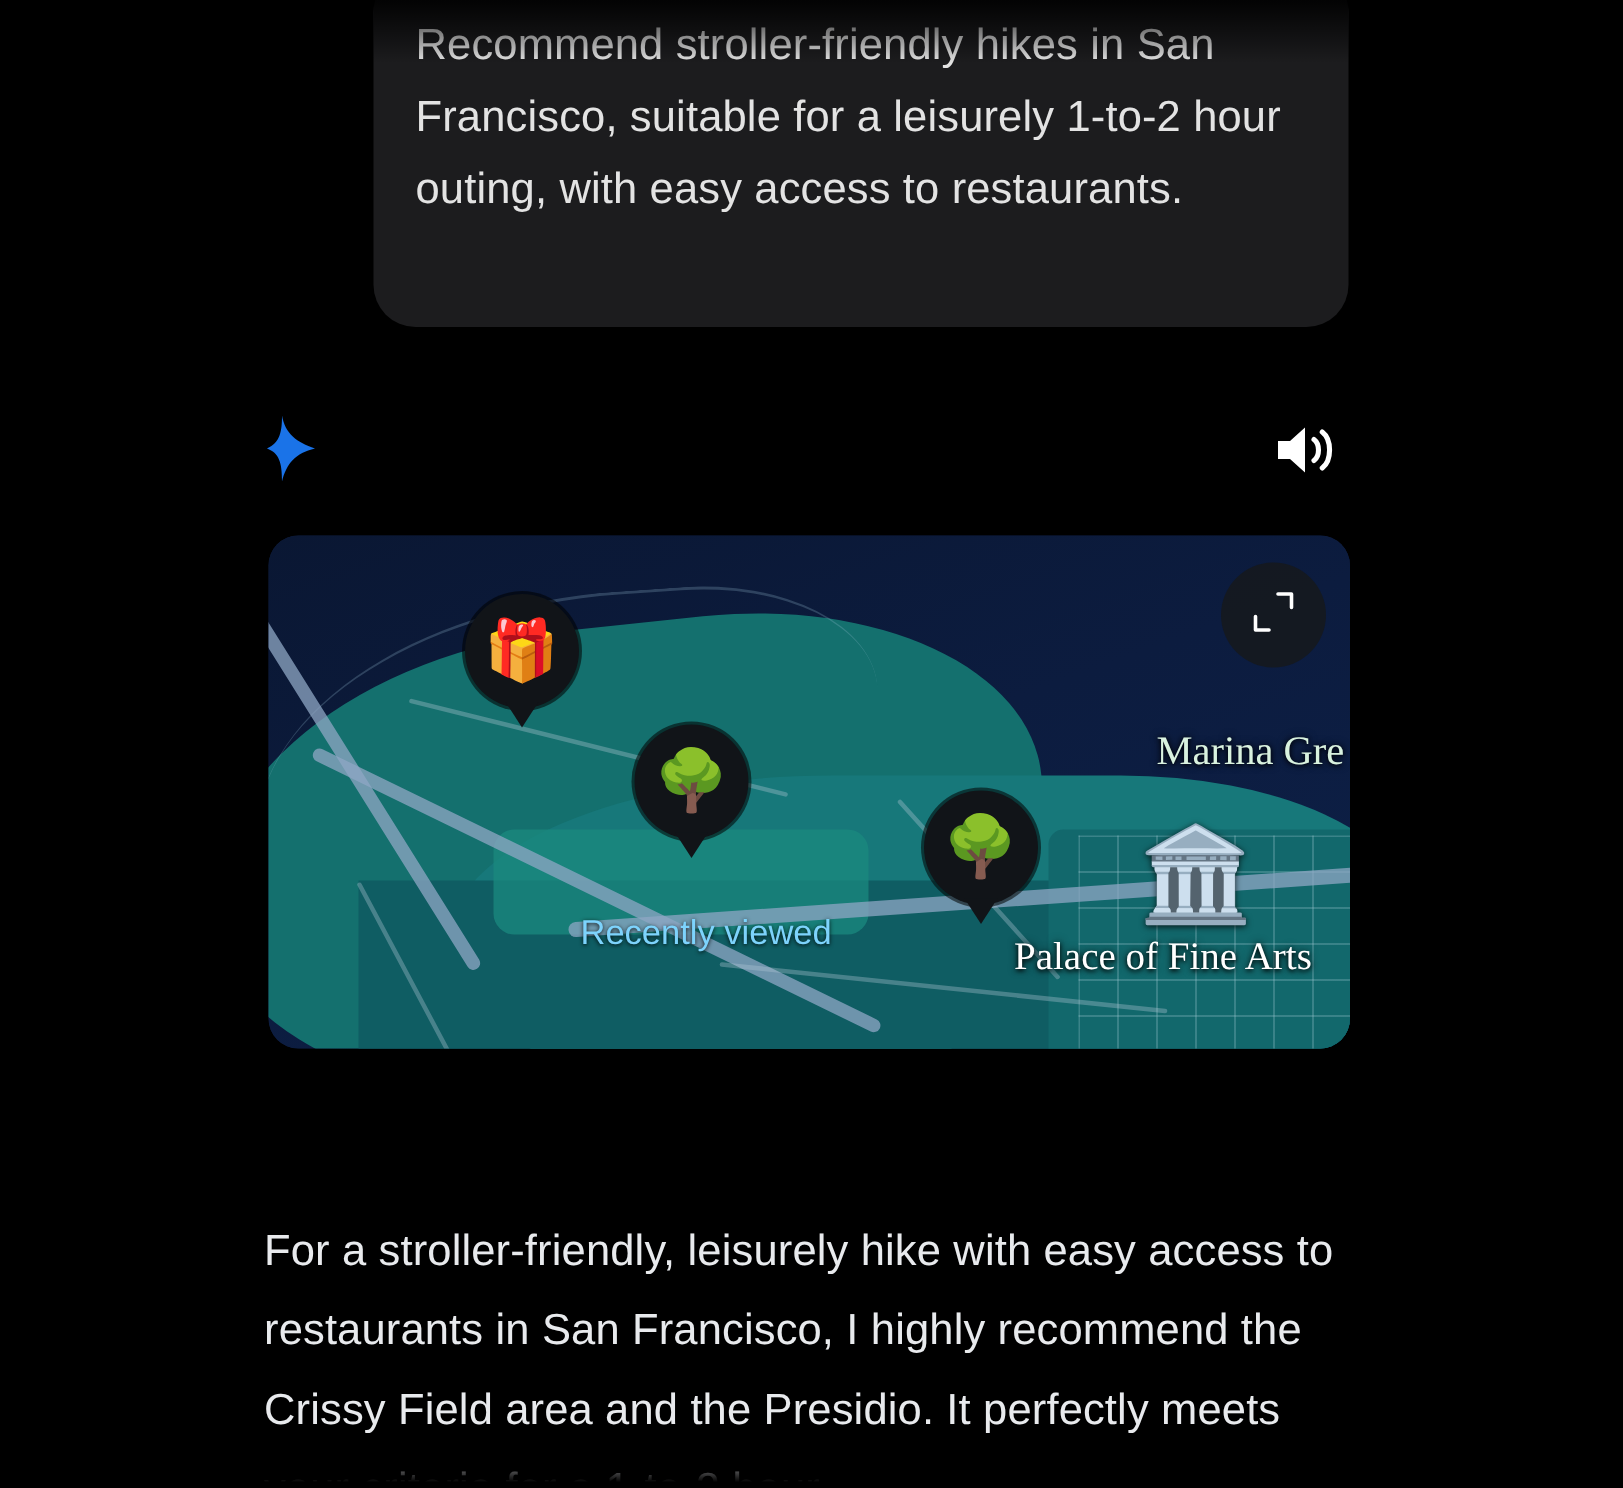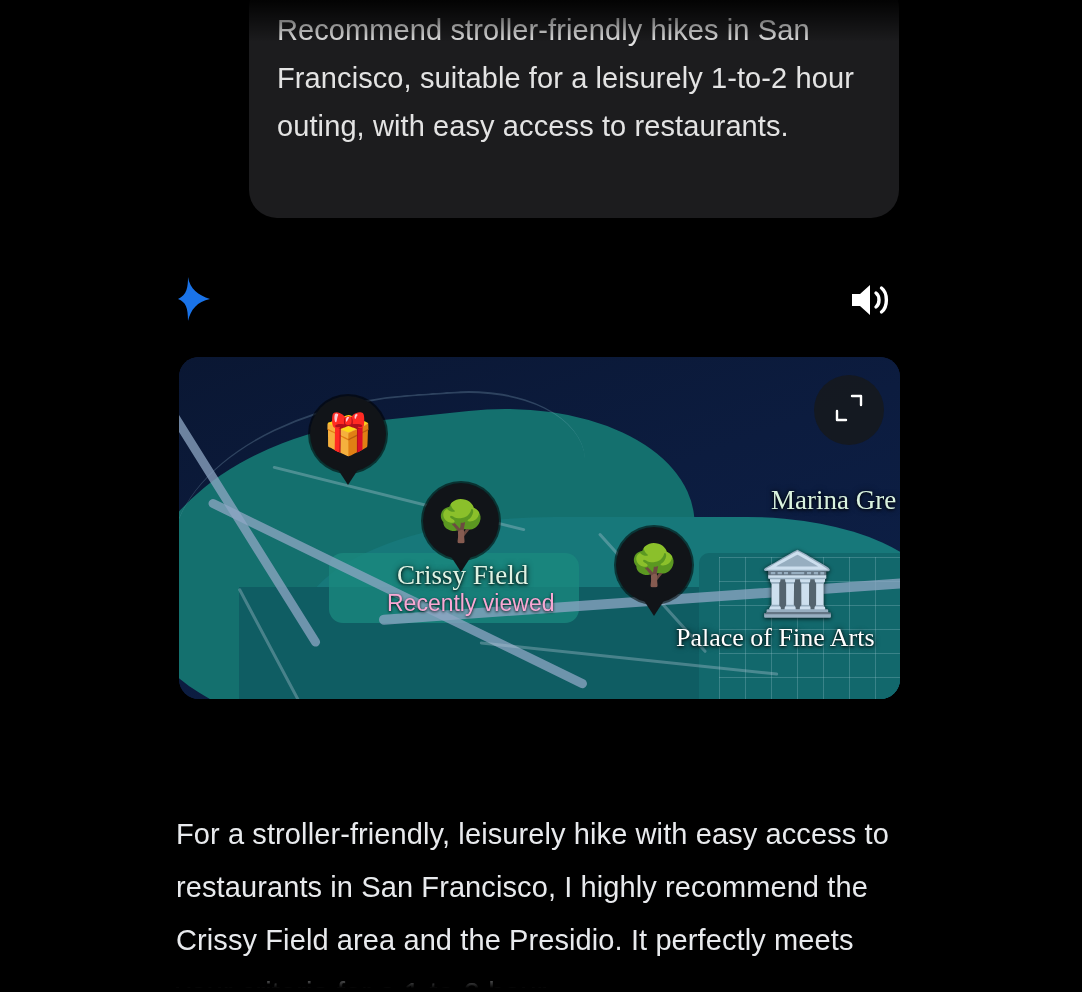--- a/index.html
+++ b/index.html
@@ -228,23 +228,23 @@
     color: #d9f2df;
   }
   .label-crissy {
     left: 218px;
     top: 203px;
     color: #dff3e4;
   }
   .label-sub {
     position: absolute;
     left: 208px;
-    top: 233px;
+    top: 251px;
     font-size: 23px;
-    color: #f9a8d4;
+    color: #7dd3fc;
     text-shadow: 0 1px 3px rgba(0,0,0,0.9);
     white-space: nowrap;
   }
   .label-palace {
     left: 497px;
     top: 266px;
     font-size: 26px;
   }
 
   .expand-btn {
@@ -328,21 +328,20 @@
   <div class="pin pin-tree1">
     <span>🌳</span>
   </div>
   <div class="pin pin-tree2">
     <span>🌳</span>
   </div>
 
   <div class="landmark-icon">🏛️</div>
 
   <div class="map-label label-marina">Marina Gre</div>
-  <div class="map-label label-crissy">Crissy Field</div>
   <div class="label-sub">Recently viewed</div>
   <div class="map-label label-palace">Palace of Fine Arts</div>
 
   <div class="expand-btn">
     <span>
       <svg width="30" height="30" viewBox="0 0 30 30" xmlns="http://www.w3.org/2000/svg">
         <path d="M18 3 L27 3 L27 12" stroke="#ffffff" stroke-width="2.4" fill="none" stroke-linecap="round" stroke-linejoin="round"></path>
         <path d="M12 27 L3 27 L3 18" stroke="#ffffff" stroke-width="2.4" fill="none" stroke-linecap="round" stroke-linejoin="round"></path>
       </svg>
     </span>

